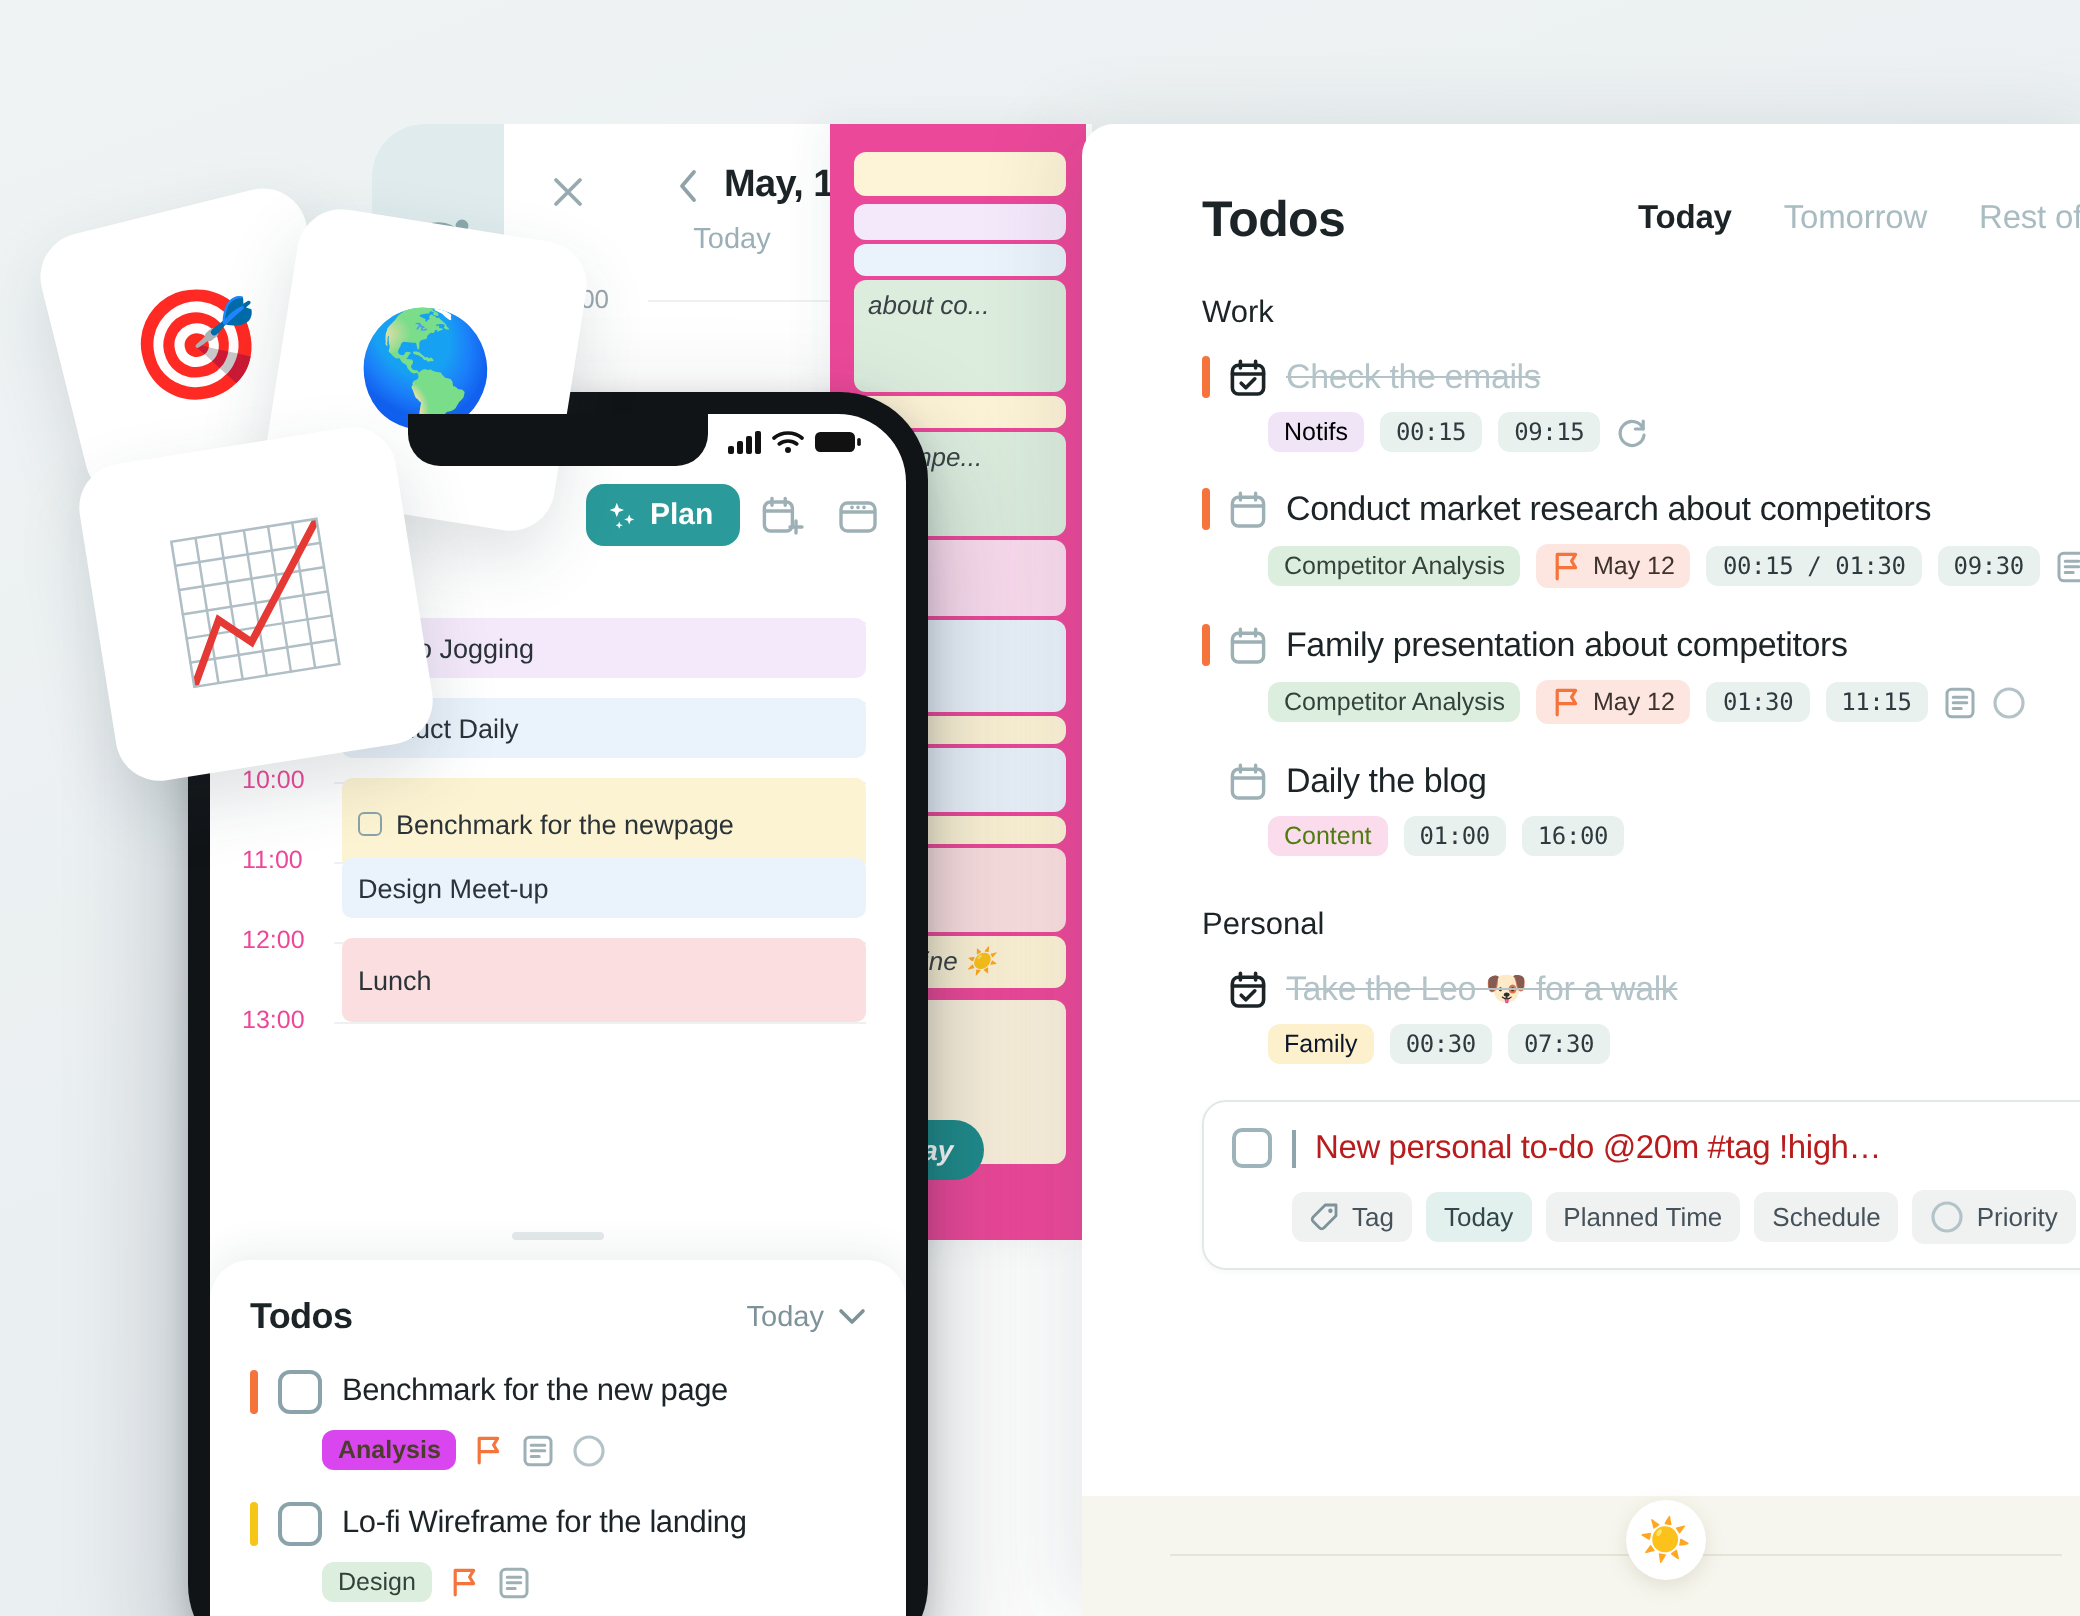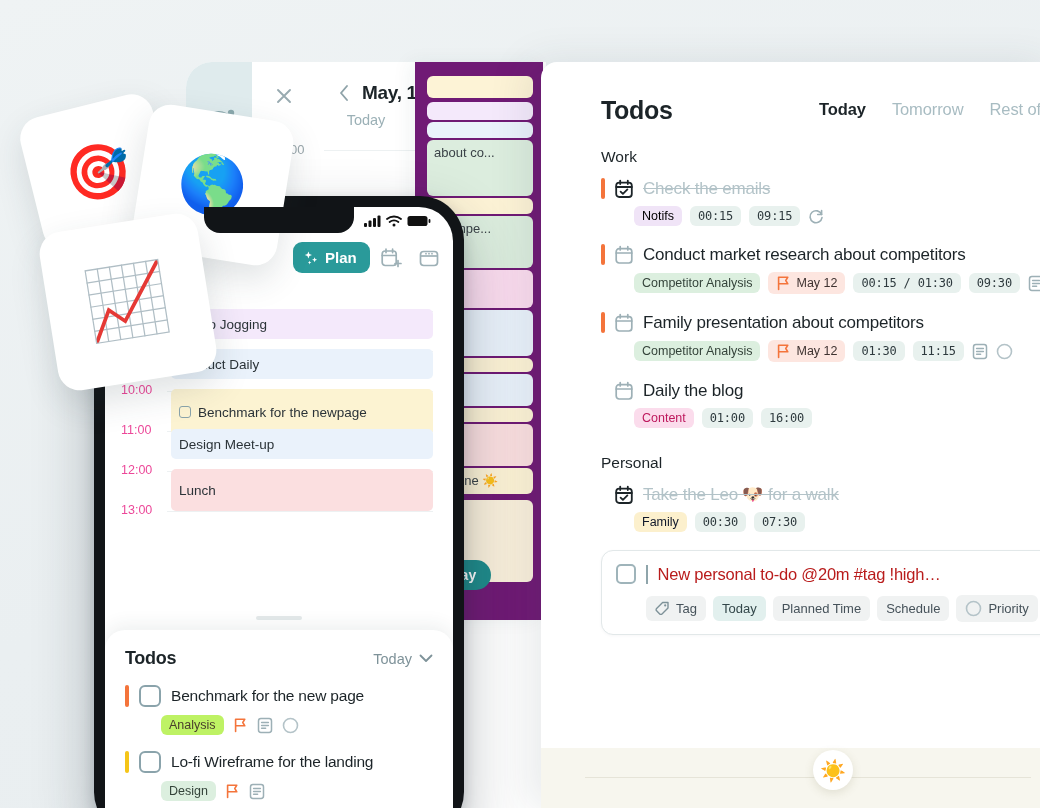--- a/index.html
+++ b/index.html
@@ -66,44 +66,45 @@
   .chip {
     font-size: 12.5px; padding: 3px 8px; border-radius: 6px;
     color: #3e4a4f; white-space: nowrap;
   }
   .chip.mono {
     font-family: "DejaVu Sans Mono", monospace; font-size: 12px;
     background: #e8f1ee; color: #2e3a3e; letter-spacing: -.2px;
   }
   .chip.green  { background: #dcefdf; color: #34433a; }
   .chip.purple { background: #f0e4f7; color: #000000; }
-  .chip.pink   { background: #fbdcec; color: #be185d; }
+  .chip.pink   { background: #fbdcec; color: #4d7c0f; }
   .chip.yellow { background: #fcf0cd; color: #0f172a; }
-  .chip.orange { background: #bef264; color: #4a3d2c; }
+  .chip.orange { background: #d946ef; color: #4a3d2c; font-weight: bold; }
   .chip.flag   { background: #fde6e0; color: #3e3230; display: flex; align-items: center; gap: 5px; }
   .chip.plain  { background: #f0f2f2; color: #46525a; }
   .chip.teal   { background: #e2f0ee; color: #33474a; }
 
   
   .composer {
     border: 1px solid #e2e8e9; border-radius: 12px;
     padding: 13px 14px 12px 14px; background: #fff;
     box-shadow: 0 1px 3px rgba(40,60,70,.04);
   }
   .composer-row { display: flex; align-items: center; gap: 10px; }
   .cbox { width: 20px; height: 20px; border: 2px solid #9fb4ba; border-radius: 5px; flex:0 0 auto; }
   .caret { width: 1.5px; height: 19px; background: #8fa5ab; }
   .ph { font-size: 16.5px; color: #b91c1c; letter-spacing: -.2px; }
   .composer-actions { display: flex; align-items: center; gap: 7px; margin: 11px 0 0 30px; }
 
   
   .mid-cal {
     position: absolute; left: 415px; top: 62px; width: 128px; height: 558px;
-    background: #701a75; overflow: hidden;
+    background: #ec4899; overflow: hidden;
     box-shadow: -6px 0 18px rgba(40,60,70,.06);
+    font-style: italic;
   }
   .mblock { position: absolute; left: 12px; right: 10px; border-radius: 6px;
             font-size: 13px; color: #3a4247; padding: 5px 7px; overflow: hidden;
             white-space: nowrap; }
   .today-pill {
     position: absolute; left: 6px; bottom: 30px;
     background: #1f8b8b; color: #fff; font-size: 14px; font-weight: 600;
     padding: 7px 15px; border-radius: 18px;
   }
 

